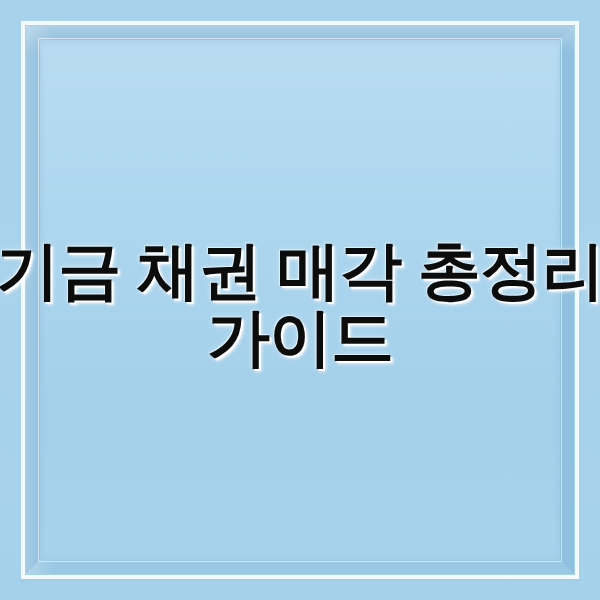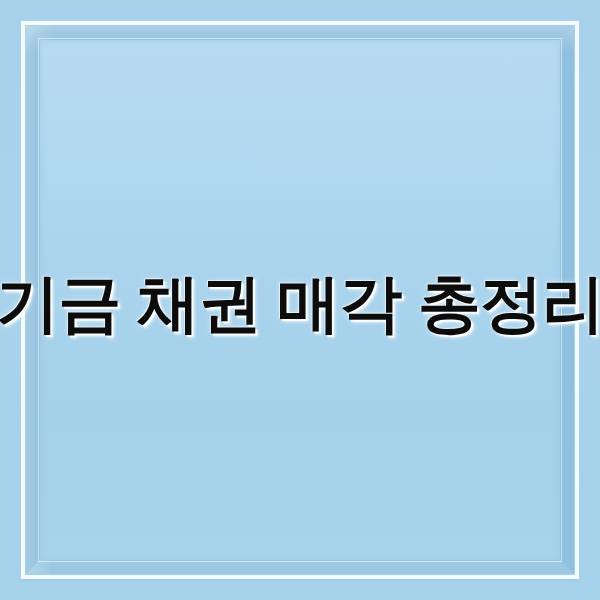--- a/index.html
+++ b/index.html
@@ -134,15 +134,16 @@
   <div class="frame-white"></div>
 
   <div class="frame-bevel"></div>
 
   <div class="inner-panel"></div>
 
   <div class="frame-white-inner"></div>
 
   <div class="title-block">
     <div class="title-line">기금 채권 매각 총정리</div>
+    <div class="title-line">가이드</div>
   </div>
 
 </div>
 
 </body></html>

